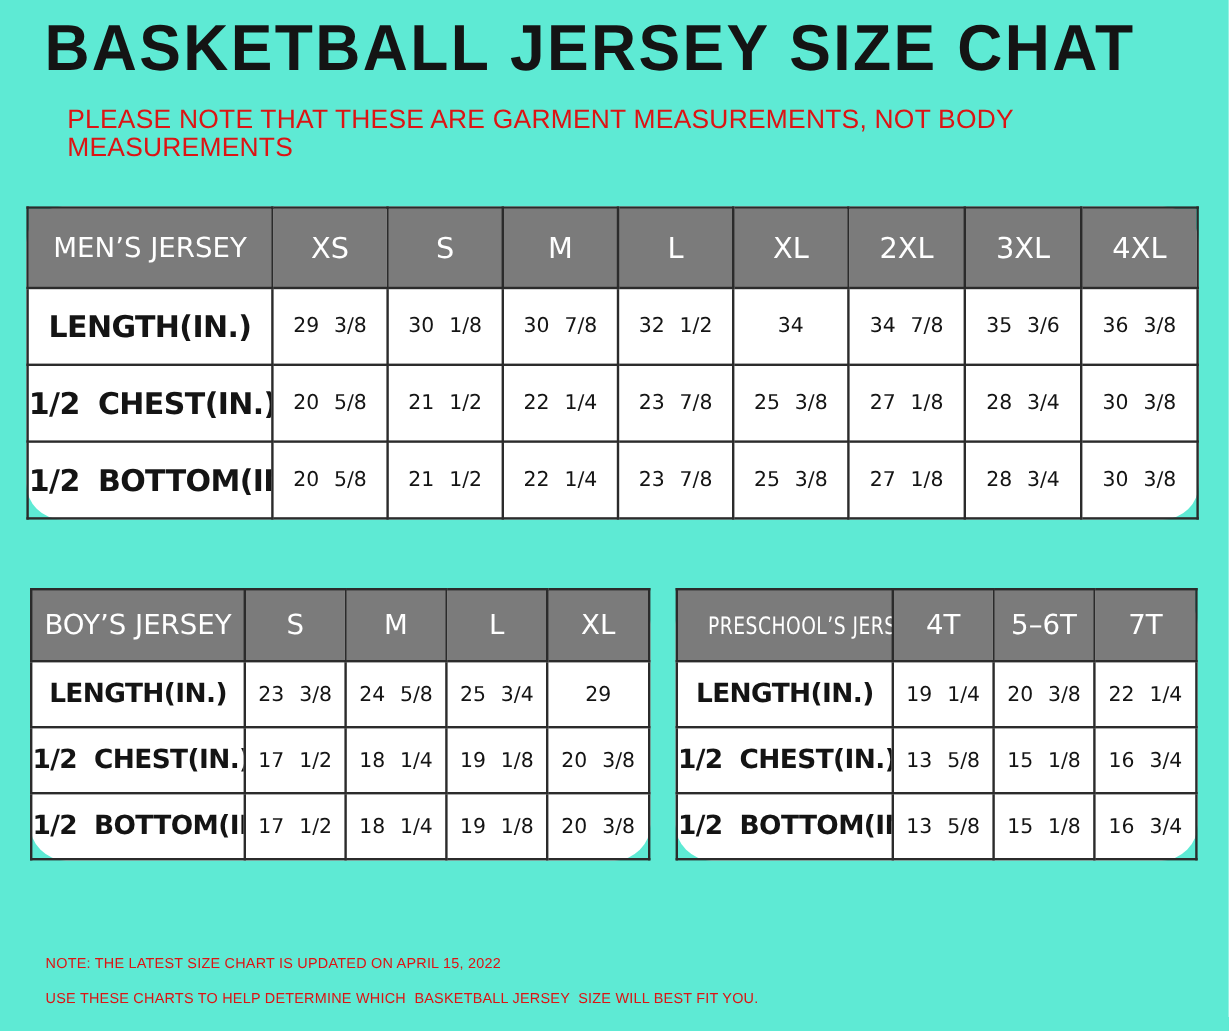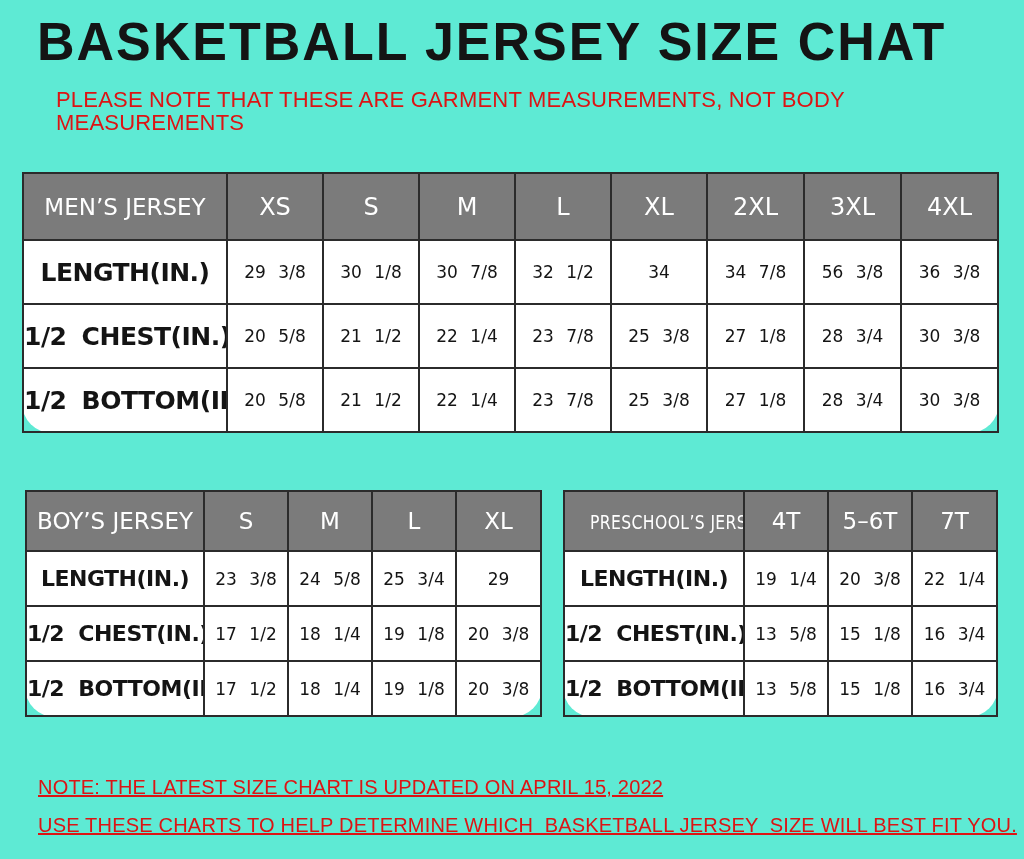--- a/index.html
+++ b/index.html
@@ -8,22 +8,22 @@
 
   #title{position:absolute;left:37px;top:14px;font-family:"Liberation Sans",sans-serif;
          font-weight:bold;font-size:52px;line-height:1.0;letter-spacing:2px;color:#141414;
          white-space:nowrap;transform:scaleY(1.04);transform-origin:left top;}
 
   .red{color:#dc1414;}
   #top-note{position:absolute;left:38px;top:88px;font-size:22px;line-height:23px;
             font-family:"Liberation Sans",sans-serif;font-weight:normal;letter-spacing:0.2px;margin-left:18px;}
   .note-line{white-space:pre;}
 
-  #bottom-notes{position:absolute;left:38px;top:776px;font-size:20px;
-                font-family:"Liberation Sans",sans-serif;text-decoration:underline;}
+  #bottom-notes{position:absolute;left:38px;top:796px;font-size:12px;
+                font-family:"Liberation Sans",sans-serif;}
   #bottom-notes .note-line{margin-bottom:15px;letter-spacing:0.2px;}
 
   table.size{position:absolute;border-collapse:collapse;table-layout:fixed;
              background:#ffffff;border-radius:30px;}
   table.size td, table.size th{border:2px solid #2b2b2b;padding:0;text-align:center;
              vertical-align:middle;overflow:hidden;}
   table.size th{background:#7b7b7b;color:#ffffff;font-weight:normal;
              font-family:"DejaVu Sans",sans-serif;}
   table.size td{color:#141414;font-family:"DejaVu Sans",sans-serif;word-spacing:7px;
              font-size:17px;white-space:nowrap;}
@@ -81,21 +81,21 @@
       <th>4XL</th>
     </tr>
     <tr>
       <td class="lbl">LENGTH(IN.)</td>
       <td>29 3/8</td>
       <td>30 1/8</td>
       <td>30 7/8</td>
       <td>32 1/2</td>
       <td>34</td>
       <td>34 7/8</td>
-      <td>56 3/8</td>
+      <td>35 3/6</td>
       <td>36 3/8</td>
     </tr>
     <tr>
       <td class="lbl">1/2 CHEST(IN.)</td>
       <td>20 5/8</td>
       <td>21 1/2</td>
       <td>22 1/4</td>
       <td>23 7/8</td>
       <td>25 3/8</td>
       <td>27 1/8</td>

